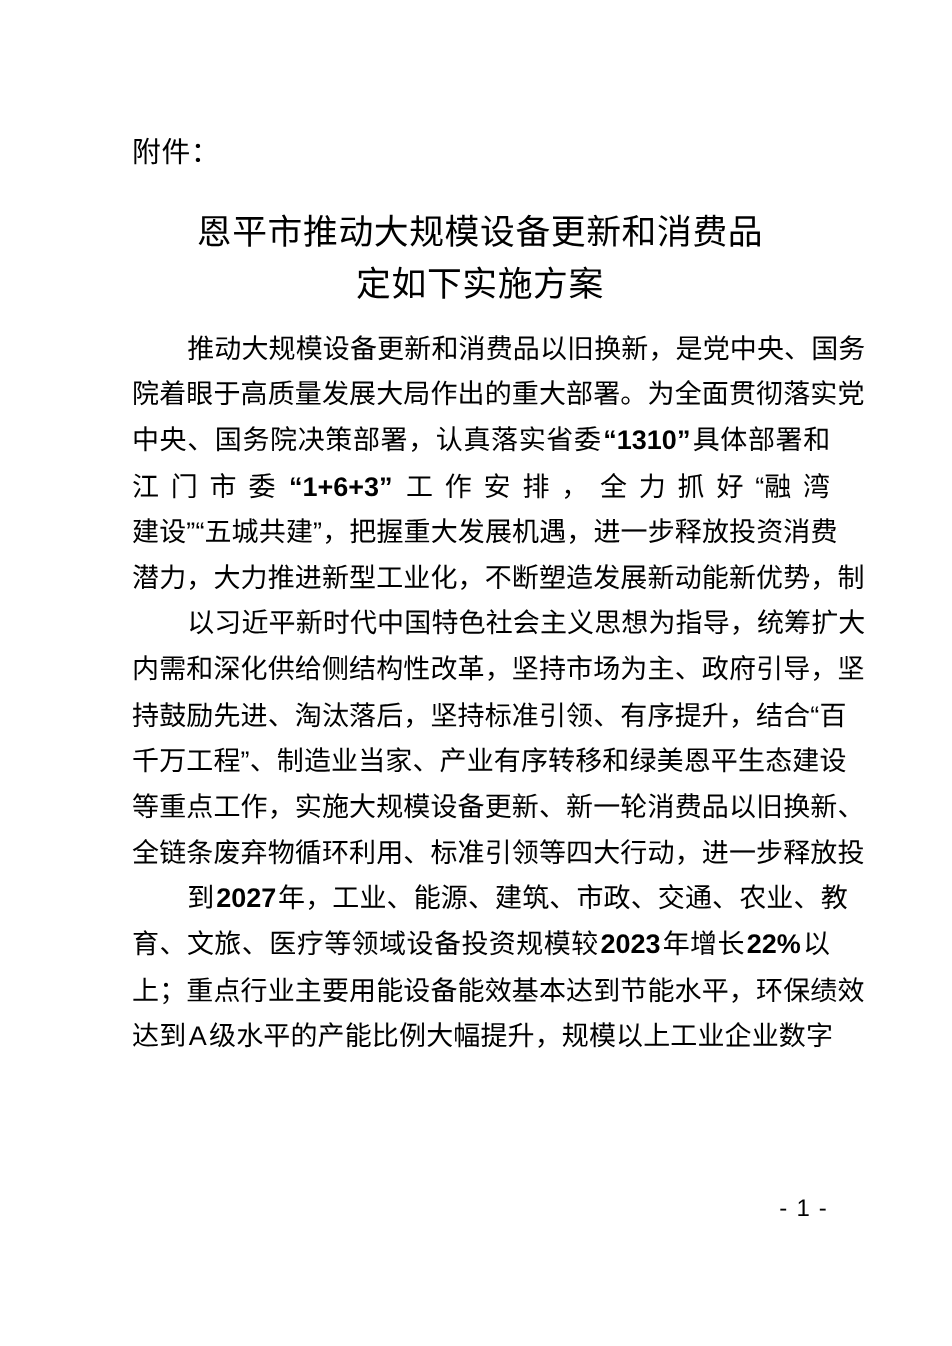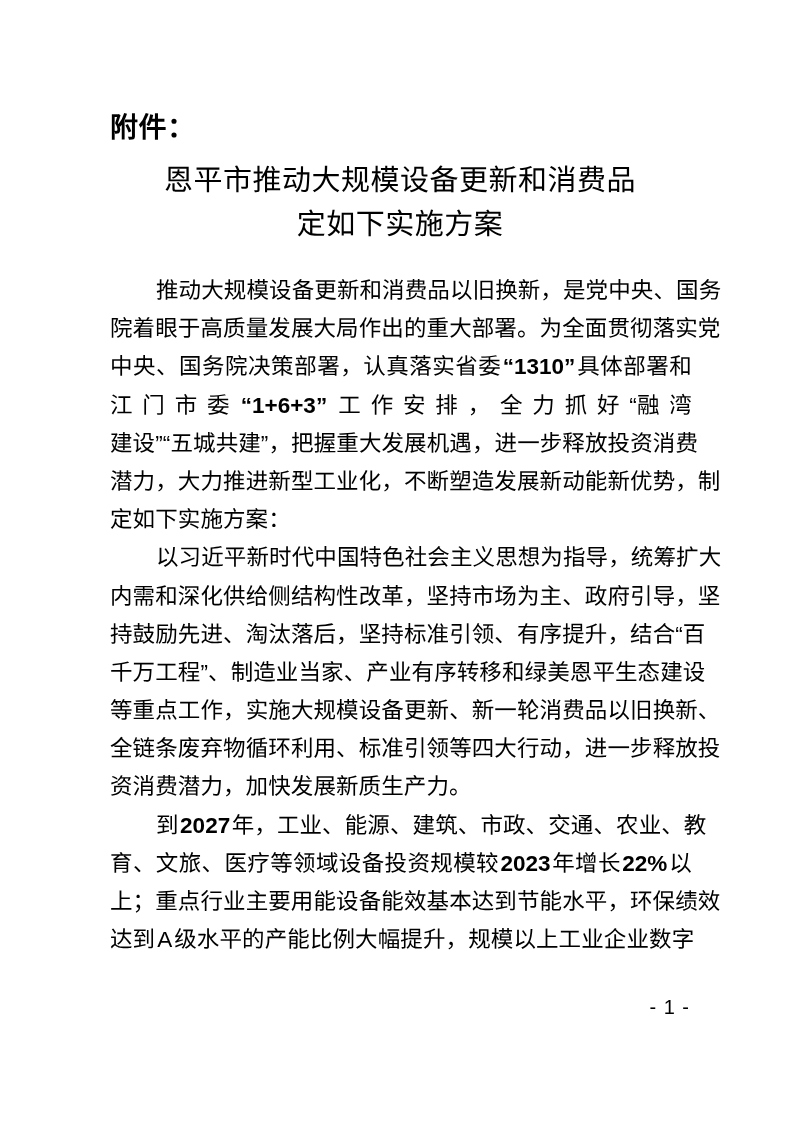--- a/index.html
+++ b/index.html
@@ -22,32 +22,31 @@
     position: absolute;
     inset: 0;
     background: #ffffff;
   }
 
   
   .attach-label {
     position: absolute;
     left: 110px;
     top: 113px;
-    font-size: 28px;
+    font-size: 24px;
     line-height: 30px;
     letter-spacing: 0.5px;
     white-space: nowrap;
-    font-weight: bold;
   }
 
   
   .doc-title {
     position: absolute;
     left: 110px;
-    top: 158px;
+    top: 172px;
     width: 580px;
     text-align: center;
   }
   .doc-title .tline {
     font-size: 29px;
     line-height: 44px;
     letter-spacing: 0.5px;
     font-family: "Liberation Serif", "DejaVu Serif", serif;
     font-weight: 400;
     white-space: nowrap;
@@ -266,21 +265,20 @@
         <span>展</span>
         <span>新</span>
         <span>动</span>
         <span>能</span>
         <span>新</span>
         <span>优</span>
         <span>势</span>
         <span>，</span>
         <span>制</span>
       </div>
-      <div class="tline-body"><span>定如下实施方案：</span></div>
       <div class="tline-body just indent2">
         <span>以</span>
         <span>习</span>
         <span>近</span>
         <span>平</span>
         <span>新</span>
         <span>时</span>
         <span>代</span>
         <span>中</span>
         <span>国</span>
@@ -437,21 +435,20 @@
         <span>行</span>
         <span>动</span>
         <span>，</span>
         <span>进</span>
         <span>一</span>
         <span>步</span>
         <span>释</span>
         <span>放</span>
         <span>投</span>
       </div>
-      <div class="tline-body"><span>资消费潜力，加快发展新质生产力。</span></div>
       <div class="tline-body just indent2">
         <span>到</span>
         <span class="num">2027</span>
         <span>年</span>
         <span>，</span>
         <span>工</span>
         <span>业</span>
         <span>、</span>
         <span>能</span>
         <span>源</span>

